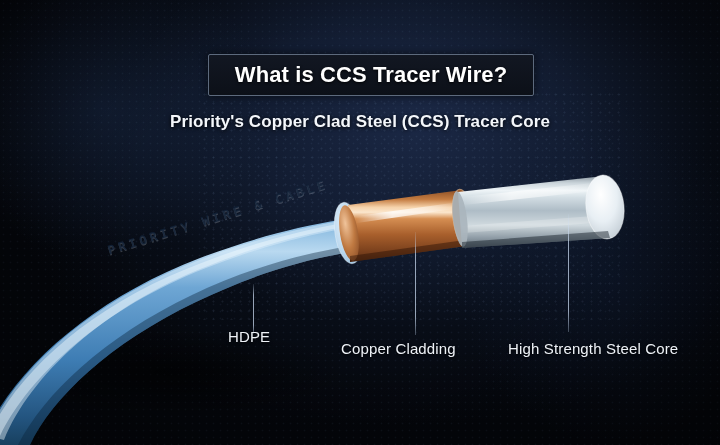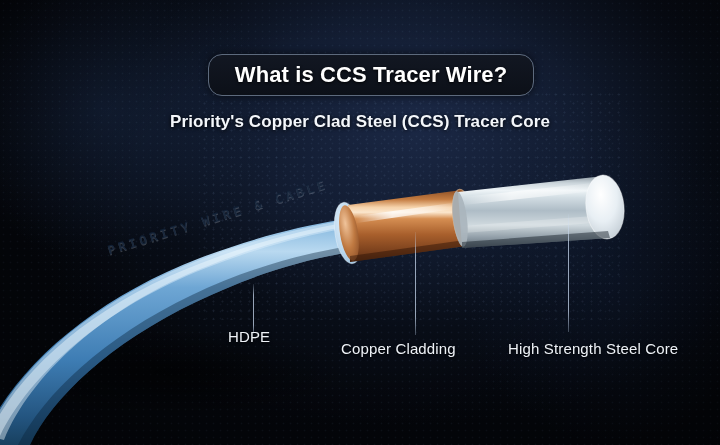--- a/index.html
+++ b/index.html
@@ -64,21 +64,21 @@
   }
 
   
   .title-box {
     position: absolute;
     left: 208px; top: 54px;
     width: 326px; height: 42px;
     box-sizing: border-box;
     background: linear-gradient(180deg, #121722 0%, #0c1018 100%);
     border: 1px solid #5d6a7d;
-    border-radius: 14px;
+    border-radius: 2px;
     box-shadow: 0 0 8px rgba(0,0,0,0.6);
     display: flex;
     align-items: center;
     justify-content: center;
   }
   .title-text {
     color: #ffffff;
     font-size: 22px;
     font-weight: bold;
     letter-spacing: 0.1px;

